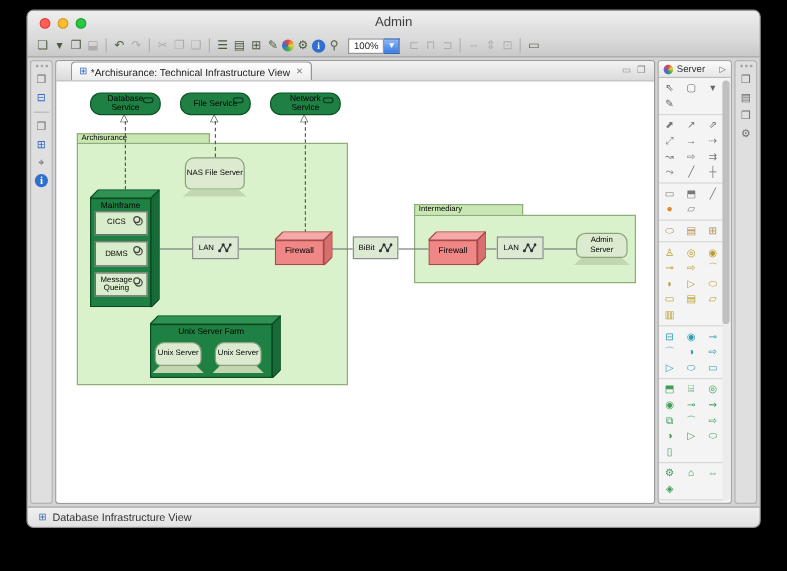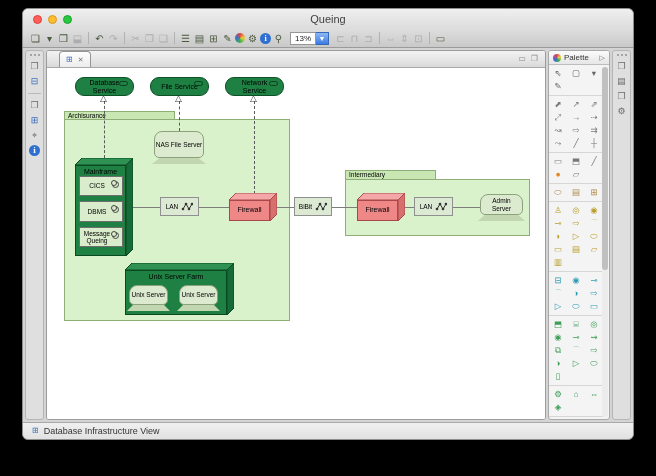--- a/index.html
+++ b/index.html
@@ -95,21 +95,21 @@
 </style>
 </head>
 <body>
 
 <div id="win">
 
   <div id="titlebar">
     <span class="tl" id="tl-close"></span>
     <span class="tl" id="tl-min"></span>
     <span class="tl" id="tl-zoom"></span>
-    <div id="tb-title">Queing</div>
+    <div id="tb-title">Admin</div>
   </div>
 
   <div id="toolbar">
     <span id="toolbar-left" style="display:flex;align-items:center;gap:1px;">
         <span class="tbi">❏</span>
         <span class="tbi">▾</span>
         <span class="tbi">❒</span>
         <span class="tbi dis">⬓</span>
         <span class="tsep"></span>
         <span class="tbi">↶</span>
@@ -122,21 +122,21 @@
         <span class="tbi">☰</span>
         <span class="tbi">▤</span>
         <span class="tbi">⊞</span>
         <span class="tbi">✎</span>
         <span class="tbi c-multi">❉</span>
         <span class="tbi">⚙</span>
         <span class="tbi c-blue">i</span>
         <span class="tbi">⚲</span>
       </span>
     <span id="zoom-combo">
-      <span id="zoom-field">13%</span>
+      <span id="zoom-field">100%</span>
       <span id="zoom-drop">▼</span>
     </span>
     <span id="toolbar-right" style="display:flex;align-items:center;gap:1px;">
         <span class="tbi dis">⊏</span>
         <span class="tbi dis">⊓</span>
         <span class="tbi dis">⊐</span>
         <span class="tsep"></span>
         <span class="tbi dis">⇔</span>
         <span class="tbi dis">⇕</span>
         <span class="tbi dis">⊡</span>
@@ -157,20 +157,21 @@
           <span class="si c-blue2">⊞</span>
           <span class="si">⌖</span>
           <span class="si c-blue">i</span>
         </span>
     </div>
 
     <div id="editor">
       <div id="tabbar">
         <div id="tab">
           <span class="view-icon">⊞</span>
+          <span>*Archisurance: Technical Infrastructure View</span>
           <span id="tab-close">✕</span>
         </div>
         <div id="tabbar-controls">
           <span>▭</span>
           <span>❐</span>
         </div>
       </div>
 
       <div id="canvas">
 
@@ -312,21 +313,21 @@
             <div class="node-foot"></div>
           </div>
         </div>
 
       </div>
     </div>
 
     <div id="palette">
       <div id="palette-header">
         <span id="palette-wheel"></span>
-        <span>Palette</span>
+        <span>Server</span>
         <span id="palette-collapse">▷</span>
       </div>
       <div id="palette-body">
         <div class="psec" style="width:54px;">
             <span class="pcell">⇖</span>
             <span class="pcell">▢</span>
             <span class="pcell">▾</span>
             <span class="pcell">✎</span>
           </div>
         <span id="palette-sections"><div class="psec">

